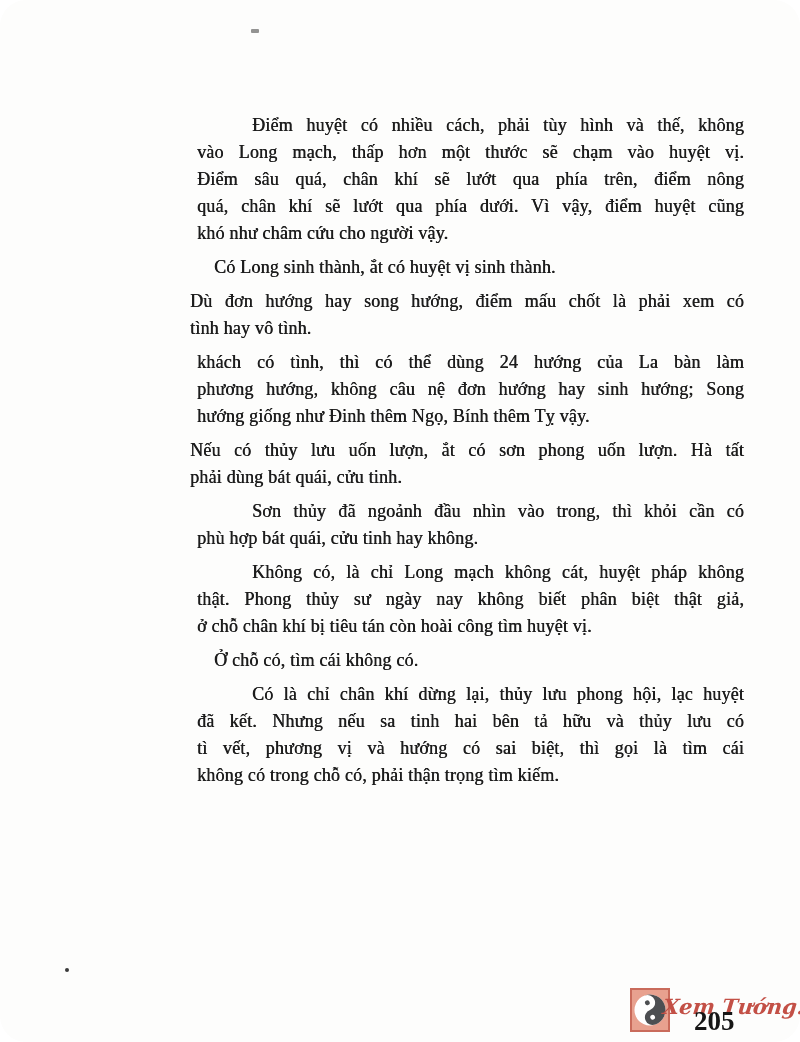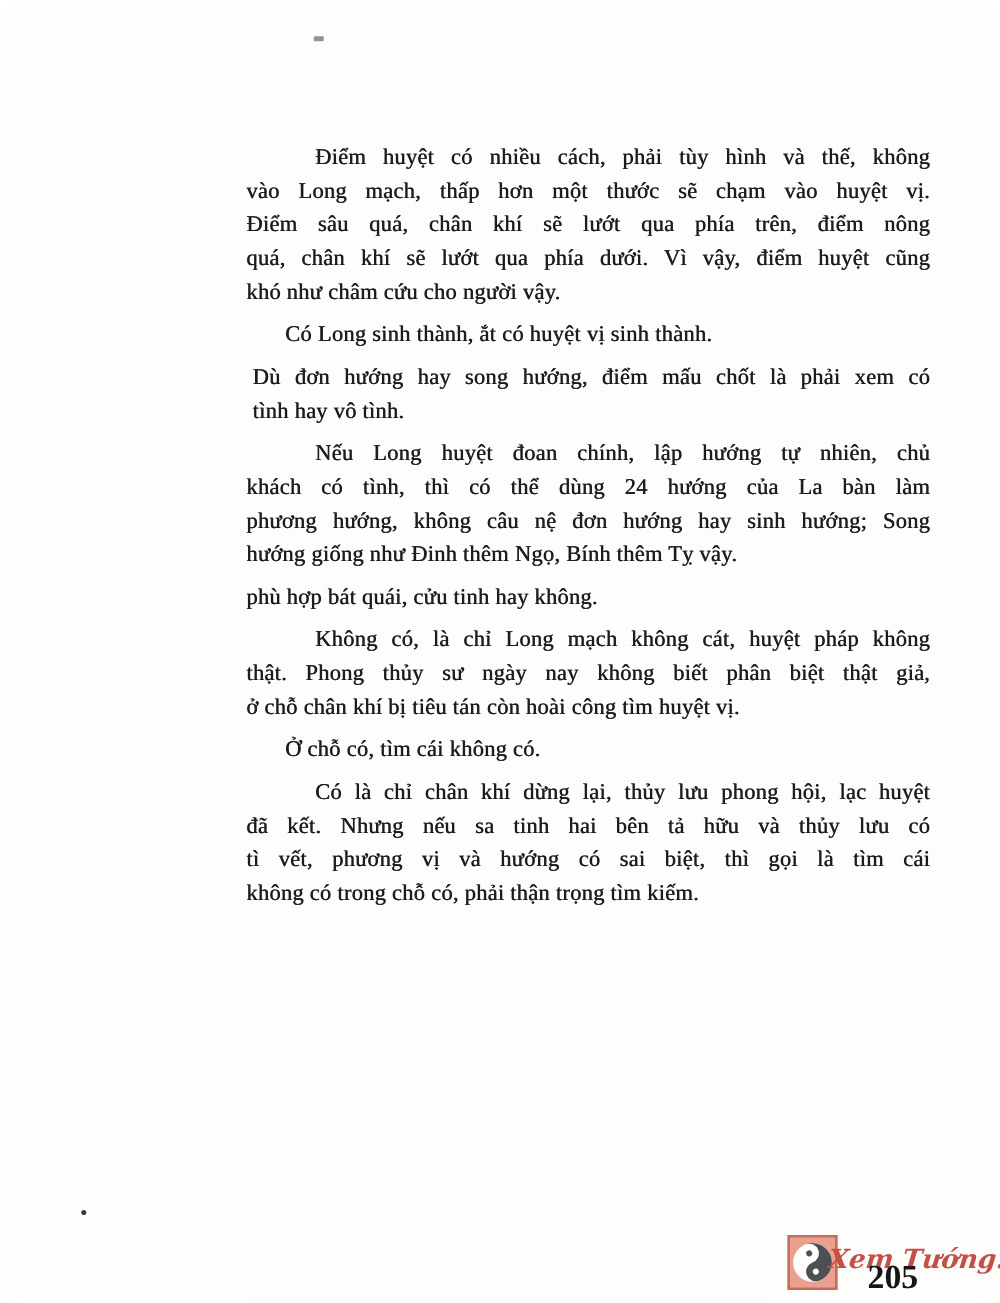--- a/index.html
+++ b/index.html
@@ -16,22 +16,22 @@
     position:absolute;left:190px;top:112px;width:554px;
   }
   .para{
     margin:0 0 7px 0;
     font-size:18px;
     line-height:27px;
     letter-spacing:0.2px;
     text-shadow:0.4px 0 0 currentColor; 
   }
   .para.body{margin-left:7px;}
-  .para.statement-inner{margin-left:38px;}
-  .para.statement-outer{margin-left:12px;}
+  .para.statement-inner{margin-left:24px;}
+  .para.statement-outer{margin-left:0;}
   .line{white-space:normal;}
   .line.j{text-align:justify;text-align-last:justify;}
   .para.body .line.first{padding-left:55px;}
 
   
   .wm-logo{
     position:absolute;left:630px;top:988px;
     width:40px;height:44px;box-sizing:border-box;
     border:2px solid #c96b5b;background:#e8a18f;
     display:flex;align-items:center;justify-content:center;
@@ -74,26 +74,30 @@
         <div class="line">khó như châm cứu cho người vậy.</div>
       </div>
       <div class="para statement-inner">
         <div class="line first">Có Long sinh thành, ắt có huyệt vị sinh thành.</div>
       </div>
       <div class="para statement-outer">
         <div class="line j first">Dù đơn hướng hay song hướng, điểm mấu chốt là phải xem có</div>
         <div class="line">tình hay vô tình.</div>
       </div>
       <div class="para body">
-        <div class="line j first">Nếu Long huyệt đoan chính, lập hướng tự nhiên, chủ</div>
         <div class="line j">khách có tình, thì có thể dùng 24 hướng của La bàn làm</div>
         <div class="line j">phương hướng, không câu nệ đơn hướng hay sinh hướng; Song</div>
         <div class="line">hướng giống như Đinh thêm Ngọ, Bính thêm Tỵ vậy.</div>
       </div>
+      <div class="para statement-outer">
+        <div class="line j first">Nếu có thủy lưu uốn lượn, ắt có sơn phong uốn lượn. Hà tất</div>
+        <div class="line">phải dùng bát quái, cửu tinh.</div>
+      </div>
       <div class="para body">
+        <div class="line j first">Sơn thủy đã ngoảnh đầu nhìn vào trong, thì khỏi cần có</div>
         <div class="line">phù hợp bát quái, cửu tinh hay không.</div>
       </div>
       <div class="para body">
         <div class="line j first">Không có, là chỉ Long mạch không cát, huyệt pháp không</div>
         <div class="line j">thật. Phong thủy sư ngày nay không biết phân biệt thật giả,</div>
         <div class="line">ở chỗ chân khí bị tiêu tán còn hoài công tìm huyệt vị.</div>
       </div>
       <div class="para statement-inner">
         <div class="line first">Ở chỗ có, tìm cái không có.</div>
       </div>

